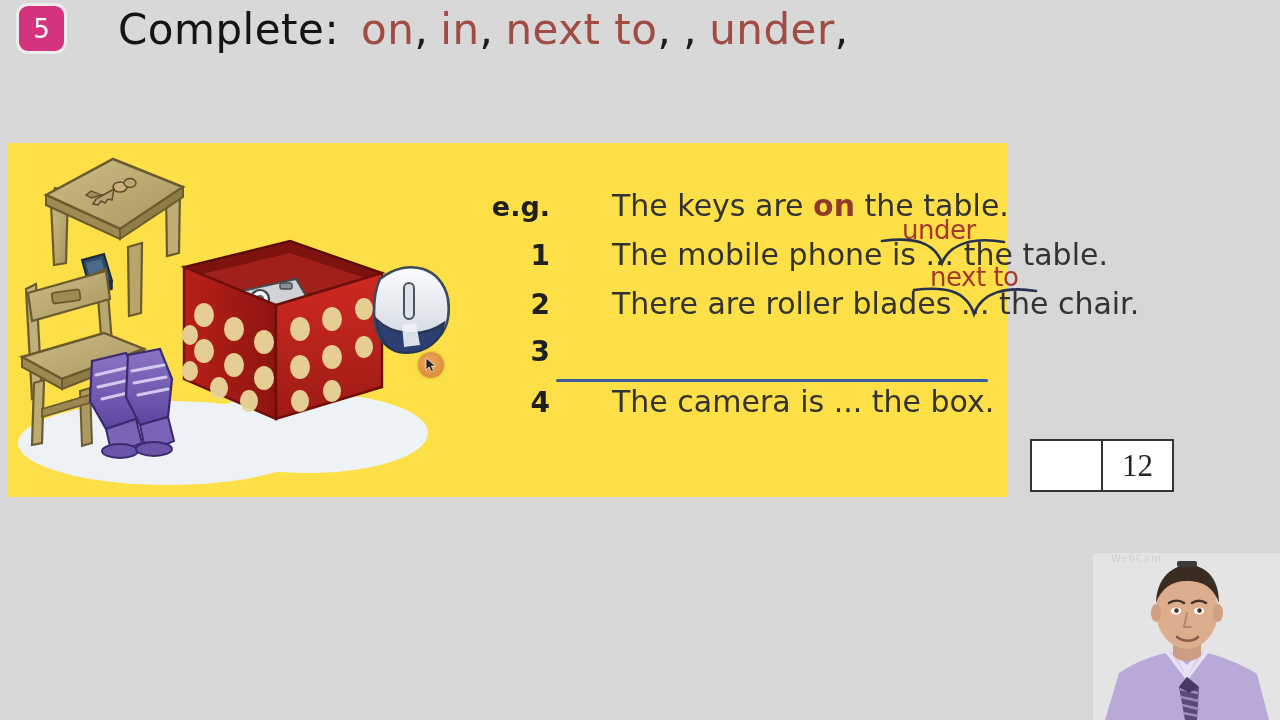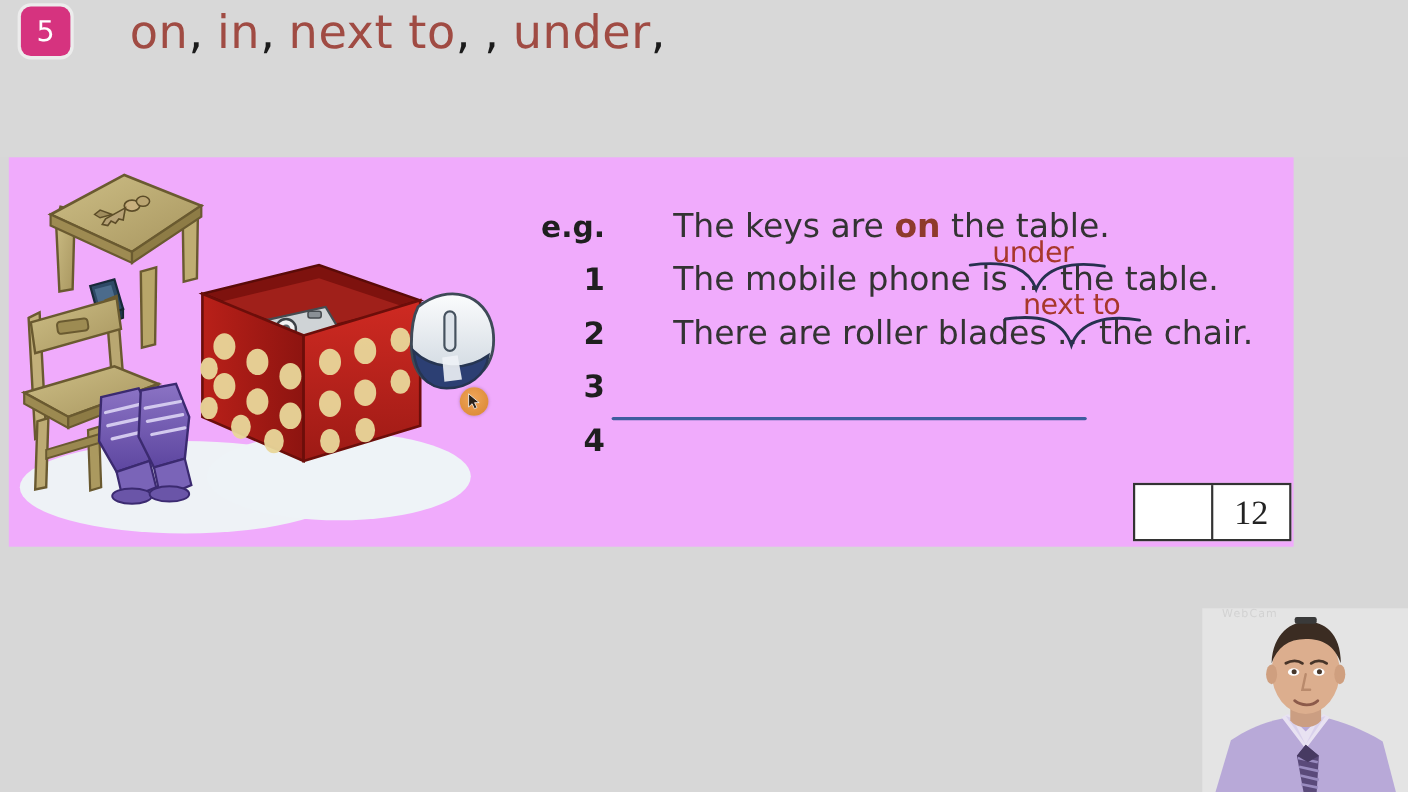--- a/index.html
+++ b/index.html
@@ -62,22 +62,22 @@
   }
   #prompt .comma {
     color: #1b1b1b;
     margin-right: 12px;
   }
 
   
   #panel {
     position: absolute;
     left: 8px; top: 143px;
-    width: 1168px; height: 354px;
-    background: #f0abfc;
+    width: 1000px; height: 354px;
+    background: #fde047;
   }
 
   
   #illustration {
     position: absolute;
     left: 0px; top: 0px;
     width: 450px; height: 354px;
   }
 
   
@@ -198,20 +198,21 @@
 </head>
 <body>
 
 <div id="stage">
 
   <div id="header">
     <div id="badge">
       <span>5</span>
     </div>
     <div id="prompt">
+      <span class="lead">Complete:</span>
       <span class="word">on</span>
         <span class="comma">,</span>
       <span class="word">in</span>
         <span class="comma">,</span>
       <span class="word">next to</span>
         <span class="comma">,</span>
         <span class="comma">,</span>
       <span class="word">under</span>
         <span class="comma">,</span>
     </div>
@@ -381,20 +382,21 @@
         </span>
       </div>
 
       <div class="ex-line">
         <span class="ex-num">3</span>
         <span class="ann-underline"></span>
       </div>
 
       <div class="ex-line">
         <span class="ex-num">4</span>
+        <span class="ex-body">The camera is ... the box.</span>
       </div>
     </div>
 
     <div id="scorebox">
       <div id="score-blank"></div>
       <div id="score-value">12</div>
     </div>
 
   </div>
 

